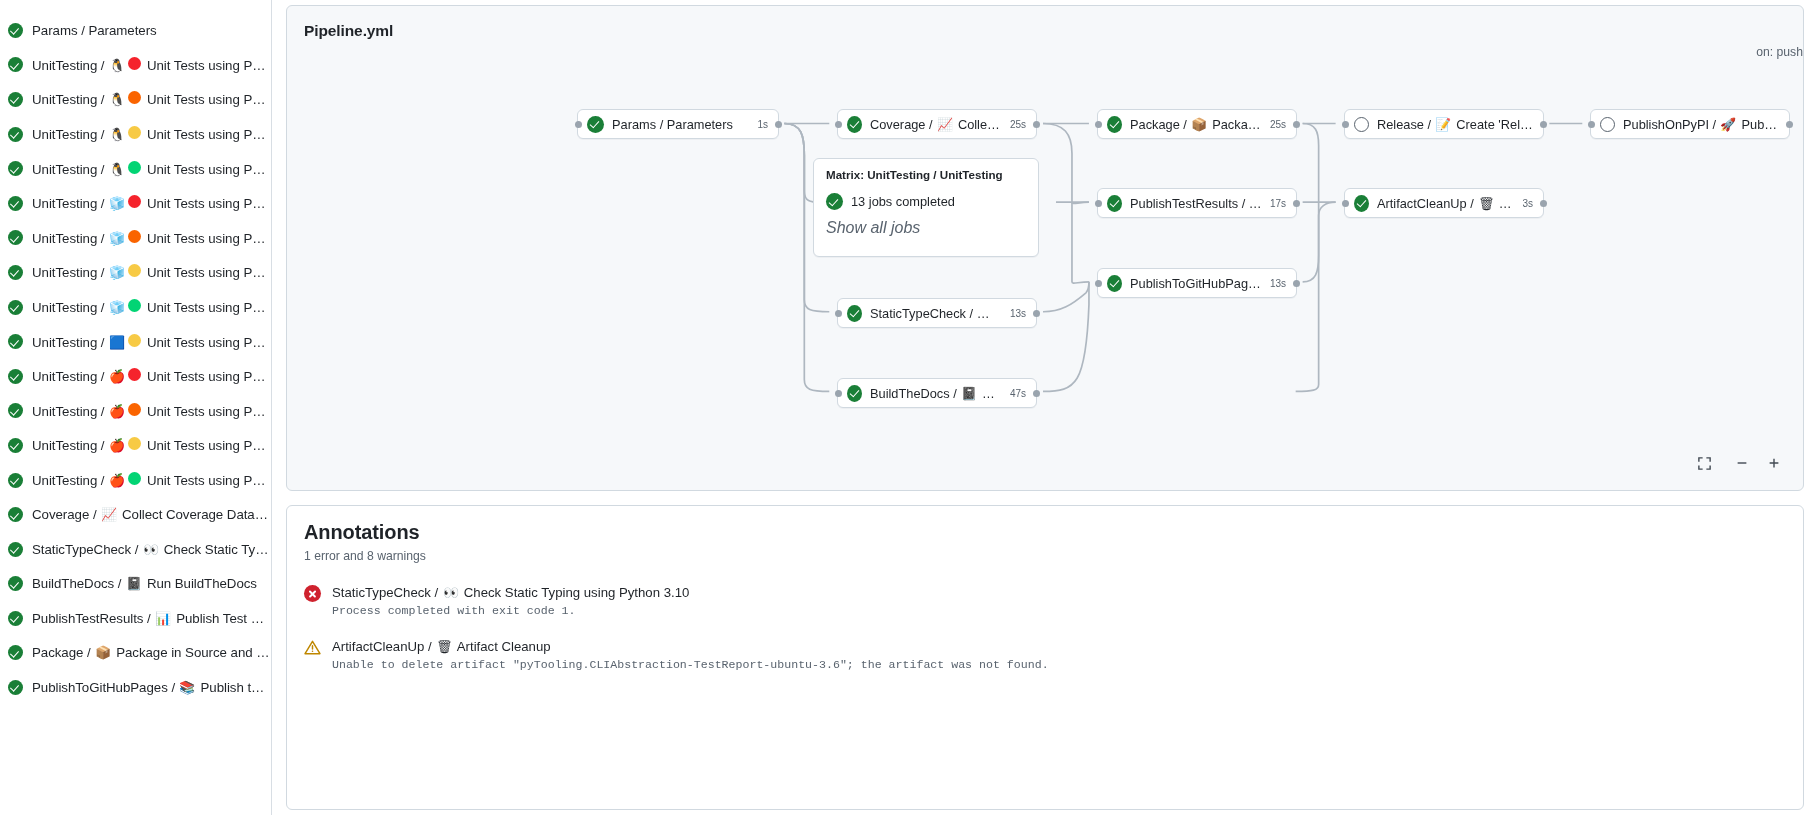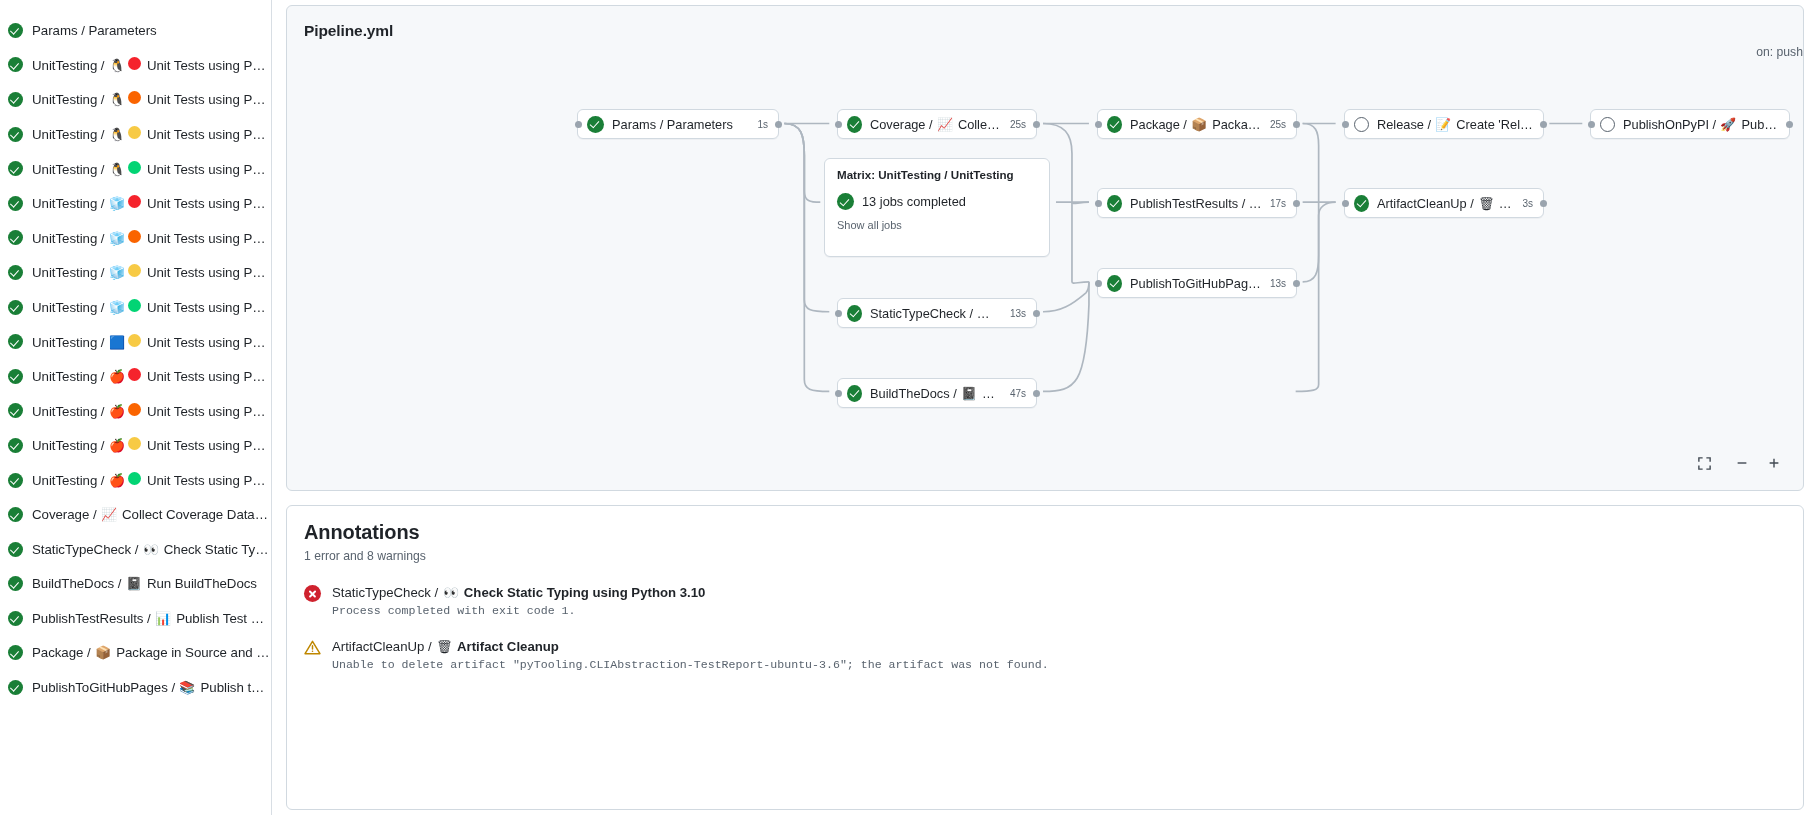--- a/index.html
+++ b/index.html
@@ -132,21 +132,21 @@
     border-radius:6px;
     background:#ffffff;
     box-shadow: 0 1px 0 rgba(31,35,40,0.04);
   }
   .matrix-title {
     font-size:11.6px; color:#1f2328; font-weight:600;
     padding: 9px 0 0 12px;
   }
   .matrix-row { display:flex; align-items:center; padding: 12px 0 0 12px; font-size:12.8px; color:#1f2328;}
   .matrix-row .nlabel { margin-left:8px; }
-  .matrix-link { font-size:11px; color:#59636e; padding: 9px 0 0 12px; cursor:pointer; }
+  .matrix-link { font-size:16px; color:#59636e; padding: 9px 0 0 12px; cursor:pointer;font-style:italic; }
 
   .zoom-controls {
     position:absolute; right:18px; bottom:16px;
     display:flex; align-items:center; gap:16px;
   }
   .zc-btn {
     width:22px; height:22px; display:flex; align-items:center; justify-content:center;
     color:#424a53; cursor:pointer; border-radius:4px;
   }
   .zc-group { display:flex; align-items:center; gap:10px; }
@@ -156,21 +156,21 @@
     margin-top: 14px;
     background:#ffffff;
     height: 305px;
     overflow:hidden;
   }
   .ann-title { font-size:20px; font-weight:bold; color:#1f2328; padding: 15px 0 0 17px; letter-spacing:-0.1px;}
   .ann-sub { font-size:12.2px; color:#59636e; padding: 5px 0 0 17px; }
   .ann-item { display:flex; padding: 22px 0 0 17px; }
   .ann-body { margin-left: 11px; }
   .ann-head { font-size:13.2px; color:#1f2328; }
-  .ann-head b { font-weight:700;text-align:right; }
+  .ann-head b { font-weight:400;text-align:right; }
   .ann-msg {
     font-size: 11.6px;
     color:#59636e;
     margin-top: 4px;
     font-family: "Liberation Mono", monospace;
   }
 </style>
 </head>
 <body>
 
@@ -378,21 +378,21 @@
               <span class="nlabel">ArtifactCleanUp / <span class="em">🗑</span> Artifac...</span>
             </span>
             <span class="ntime">3s</span>
           </div>
           <div class="node" style="left: 1303px; top: 103px; width: 200px;">
             <span class="port l"></span>
             <span class="port r"></span>
             <span class="pending"></span>
             <span class="nlabel">PublishOnPyPI / <span class="em">🚀</span> Publish to ...</span>
           </div>
-          <div class="matrix-box" style="left: 537px; top: 152px; width: 226px; height: 99px;">
+          <div class="matrix-box" style="left: 526px; top: 152px; width: 226px; height: 99px;">
             <div class="matrix-title">Matrix: UnitTesting / UnitTesting</div>
             <div class="matrix-row">
               <span class="chk lg"></span>
               <span class="nlabel">13 jobs completed</span>
             </div>
             <div class="matrix-link">Show all jobs</div>
             <span class="port l" style="top: 45px; left: -3.5px; position: absolute;"></span>
             <span class="port r" style="top: 45px; right: -3.5px; position: absolute;"></span>
           </div>
         </div>

